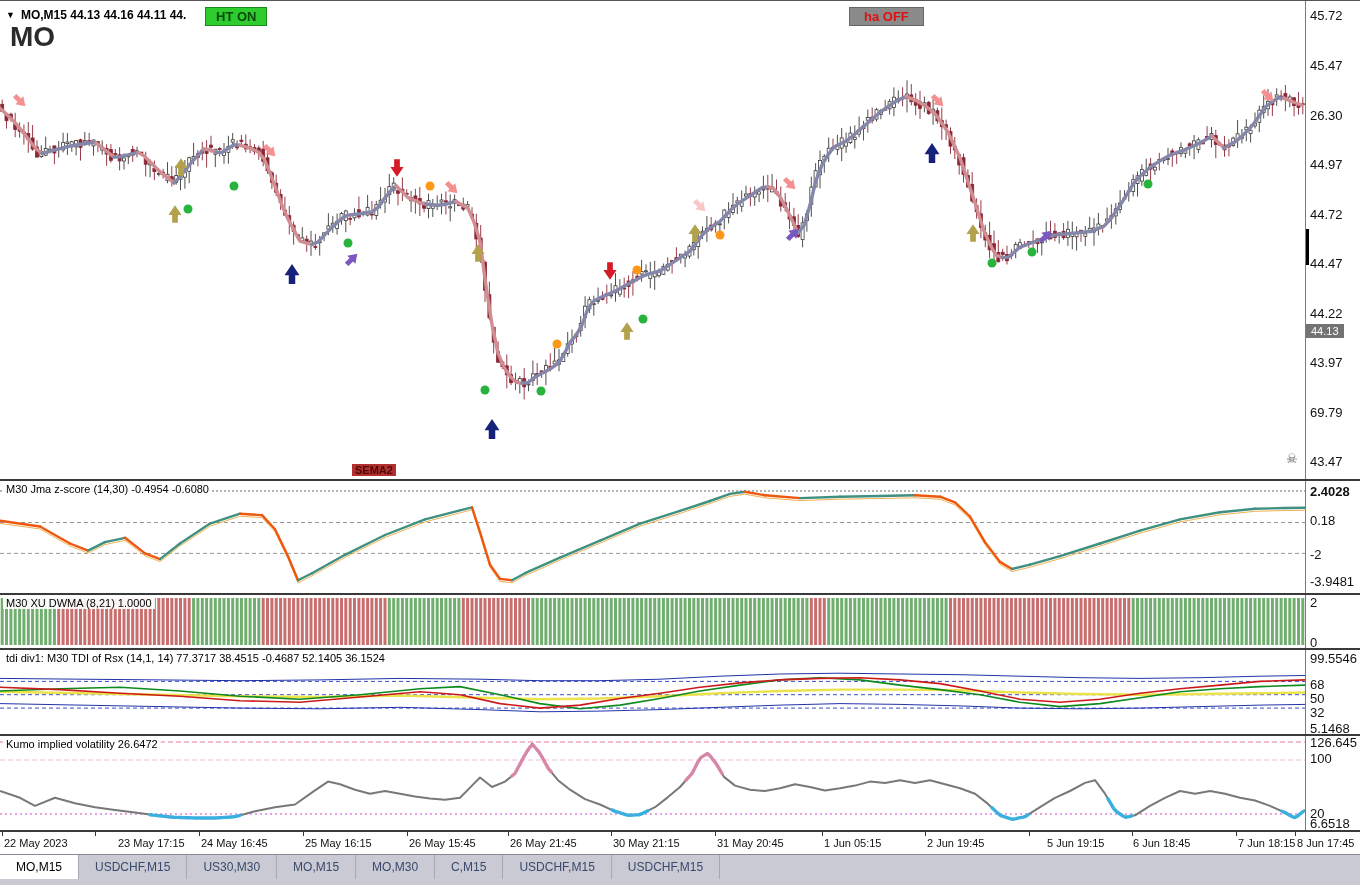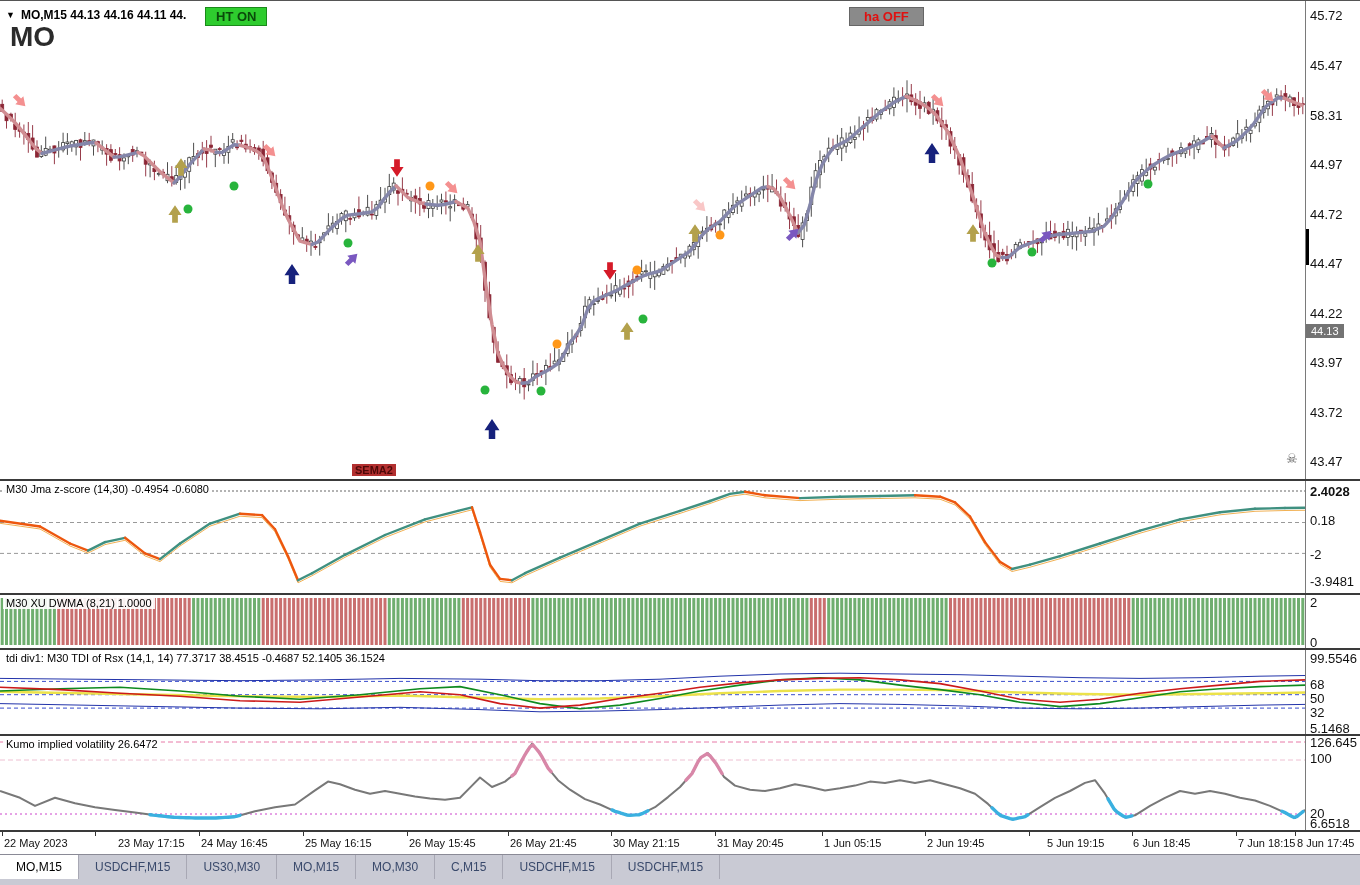--- a/index.html
+++ b/index.html
@@ -1113,27 +1113,27 @@
       </svg>
   </div>
 
   <div class="divider" style="top:829px"></div>
 
   <div class="axis" id="axis-col">
     <div class="badge" style="top:330px">44.13</div>
     <div class="axis-bar"></div>
   <div class="axis-label" style="top: 14px;">45.72</div>
       <div class="axis-label" style="top: 64px;">45.47</div>
-      <div class="axis-label" style="top: 114px;">58.31</div>
+      <div class="axis-label" style="top: 114px;">26.30</div>
       <div class="axis-label" style="top: 163px;">44.97</div>
       <div class="axis-label" style="top: 213px;">44.72</div>
       <div class="axis-label" style="top: 262px;">44.47</div>
       <div class="axis-label" style="top: 312px;">44.22</div>
       <div class="axis-label" style="top: 361px;">43.97</div>
-      <div class="axis-label" style="top: 411px;">43.72</div>
+      <div class="axis-label" style="top: 411px;">69.79</div>
       <div class="axis-label" style="top: 460px;">43.47</div>
       <div class="axis-label b" style="top: 490px;">2.4028</div>
       <div class="axis-label" style="top: 519px;">0.18</div>
       <div class="axis-label" style="top: 553px;">-2</div>
       <div class="axis-label" style="top: 580px;">-3.9481</div>
       <div class="axis-label" style="top: 601px;">2</div>
       <div class="axis-label" style="top: 641px;">0</div>
       <div class="axis-label" style="top: 657px;">99.5546</div>
       <div class="axis-label" style="top: 683px;">68</div>
       <div class="axis-label" style="top: 697px;">50</div>

